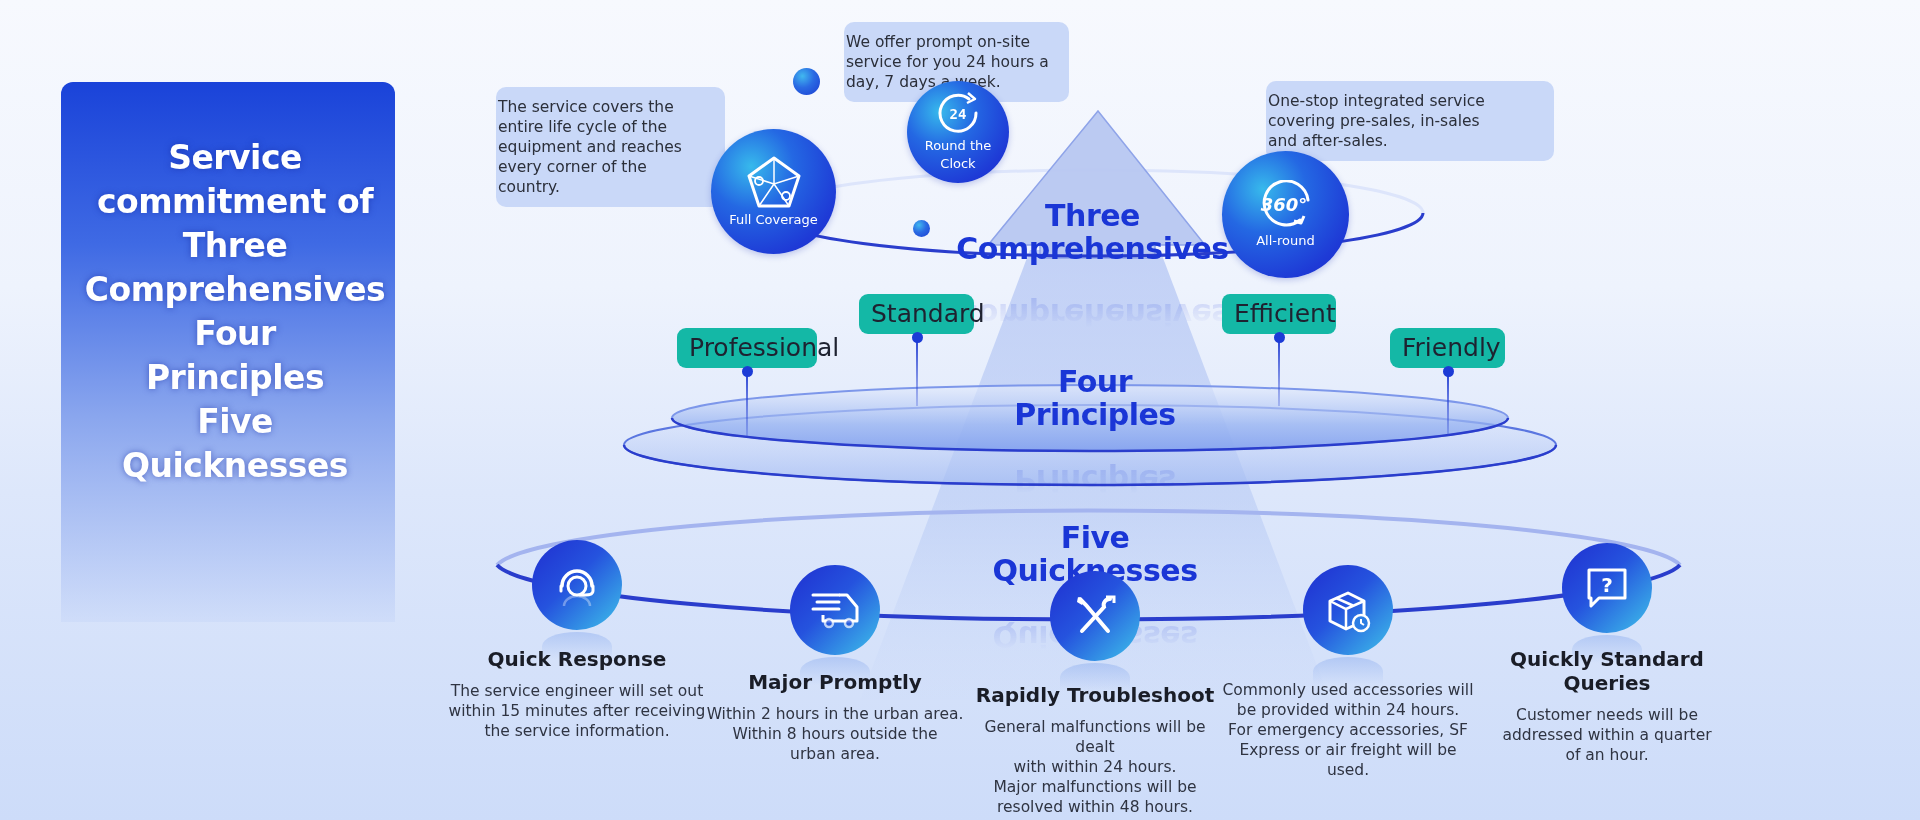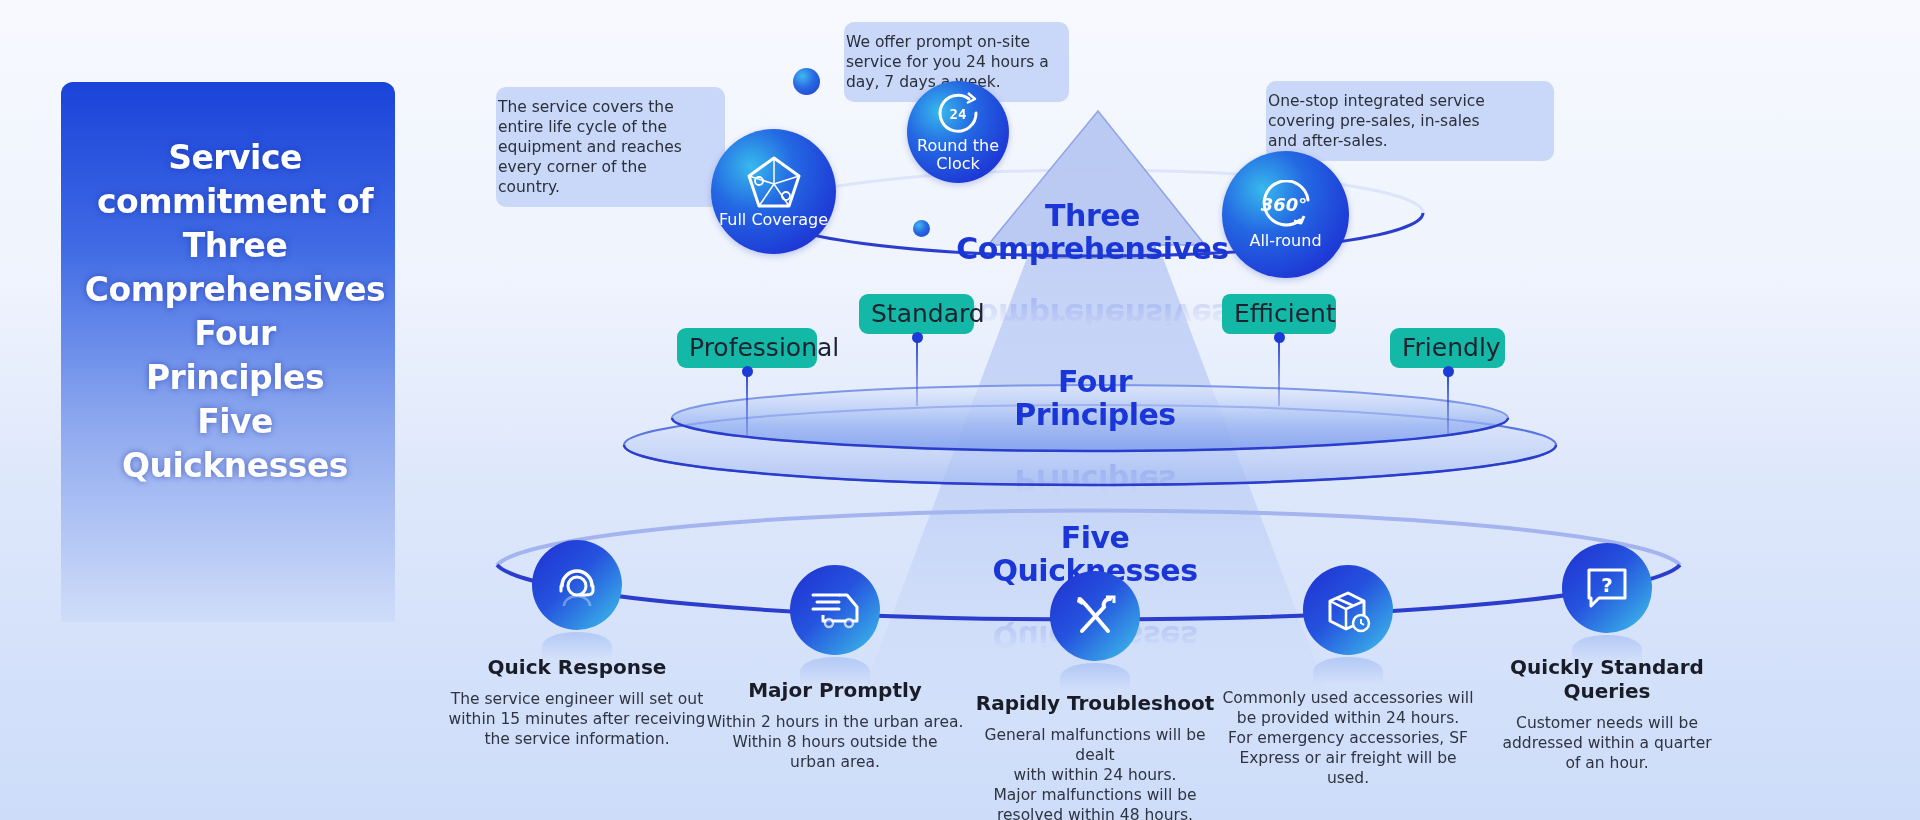--- a/index.html
+++ b/index.html
@@ -37,21 +37,21 @@
   }
 
   
   .node {
     position: absolute; border-radius: 50%;
     background: radial-gradient(circle at 32% 30%, #37b9ec 0%, #2468e3 35%, #1e3ad6 75%, #1d2ccc 100%);
     display: flex; flex-direction: column; align-items: center; justify-content: center;
     color: #fff; text-align: center;
     box-shadow: 0 2px 6px rgba(30,50,180,0.25);
   }
-  .node-label { font-size: 16px; line-height: 18px; white-space: pre-line; margin-top: 2px; }
+  .node-label { font-size: 13px; line-height: 18px; white-space: pre-line; margin-top: 2px; }
   .node svg { display: block; }
 
   .dot {
     position: absolute; border-radius: 50%;
     background: radial-gradient(circle at 35% 30%, #41b8ef 0%, #2a6ae3 45%, #1b3cd1 100%);
   }
 
   
   .section-title {
     position: absolute; text-align: center; color: #1a36d6;
@@ -80,21 +80,21 @@
   
   .q-node {
     position: absolute; width: 90px; height: 90px; border-radius: 50%;
     background: linear-gradient(135deg, #1f2fd0 0%, #2553de 45%, #3ec2ea 100%);
     display: flex; align-items: center; justify-content: center;
   }
   .q-shadow {
     position: absolute; width: 70px; height: 28px; border-radius: 50% 50% 0 0;
     background: linear-gradient(180deg, rgba(150,180,240,0.55), rgba(200,215,248,0));
   }
-  .q-block { position: absolute; width: 260px; text-align: center; margin-top: 8px; }
+  .q-block { position: absolute; width: 260px; text-align: center; }
   .q-title { font-size: 20px; line-height: 24px; font-weight: bold; color: #1a1d27; }
   .q-desc { margin-top: 10px; font-size: 15.5px; line-height: 20px; color: #2f3442; white-space: pre-line; }
 </style>
 </head>
 <body>
 
 <div class="stage">
 
   <svg class="backdrop" width="1920" height="820" viewBox="0 0 1920 820">
     <defs>

